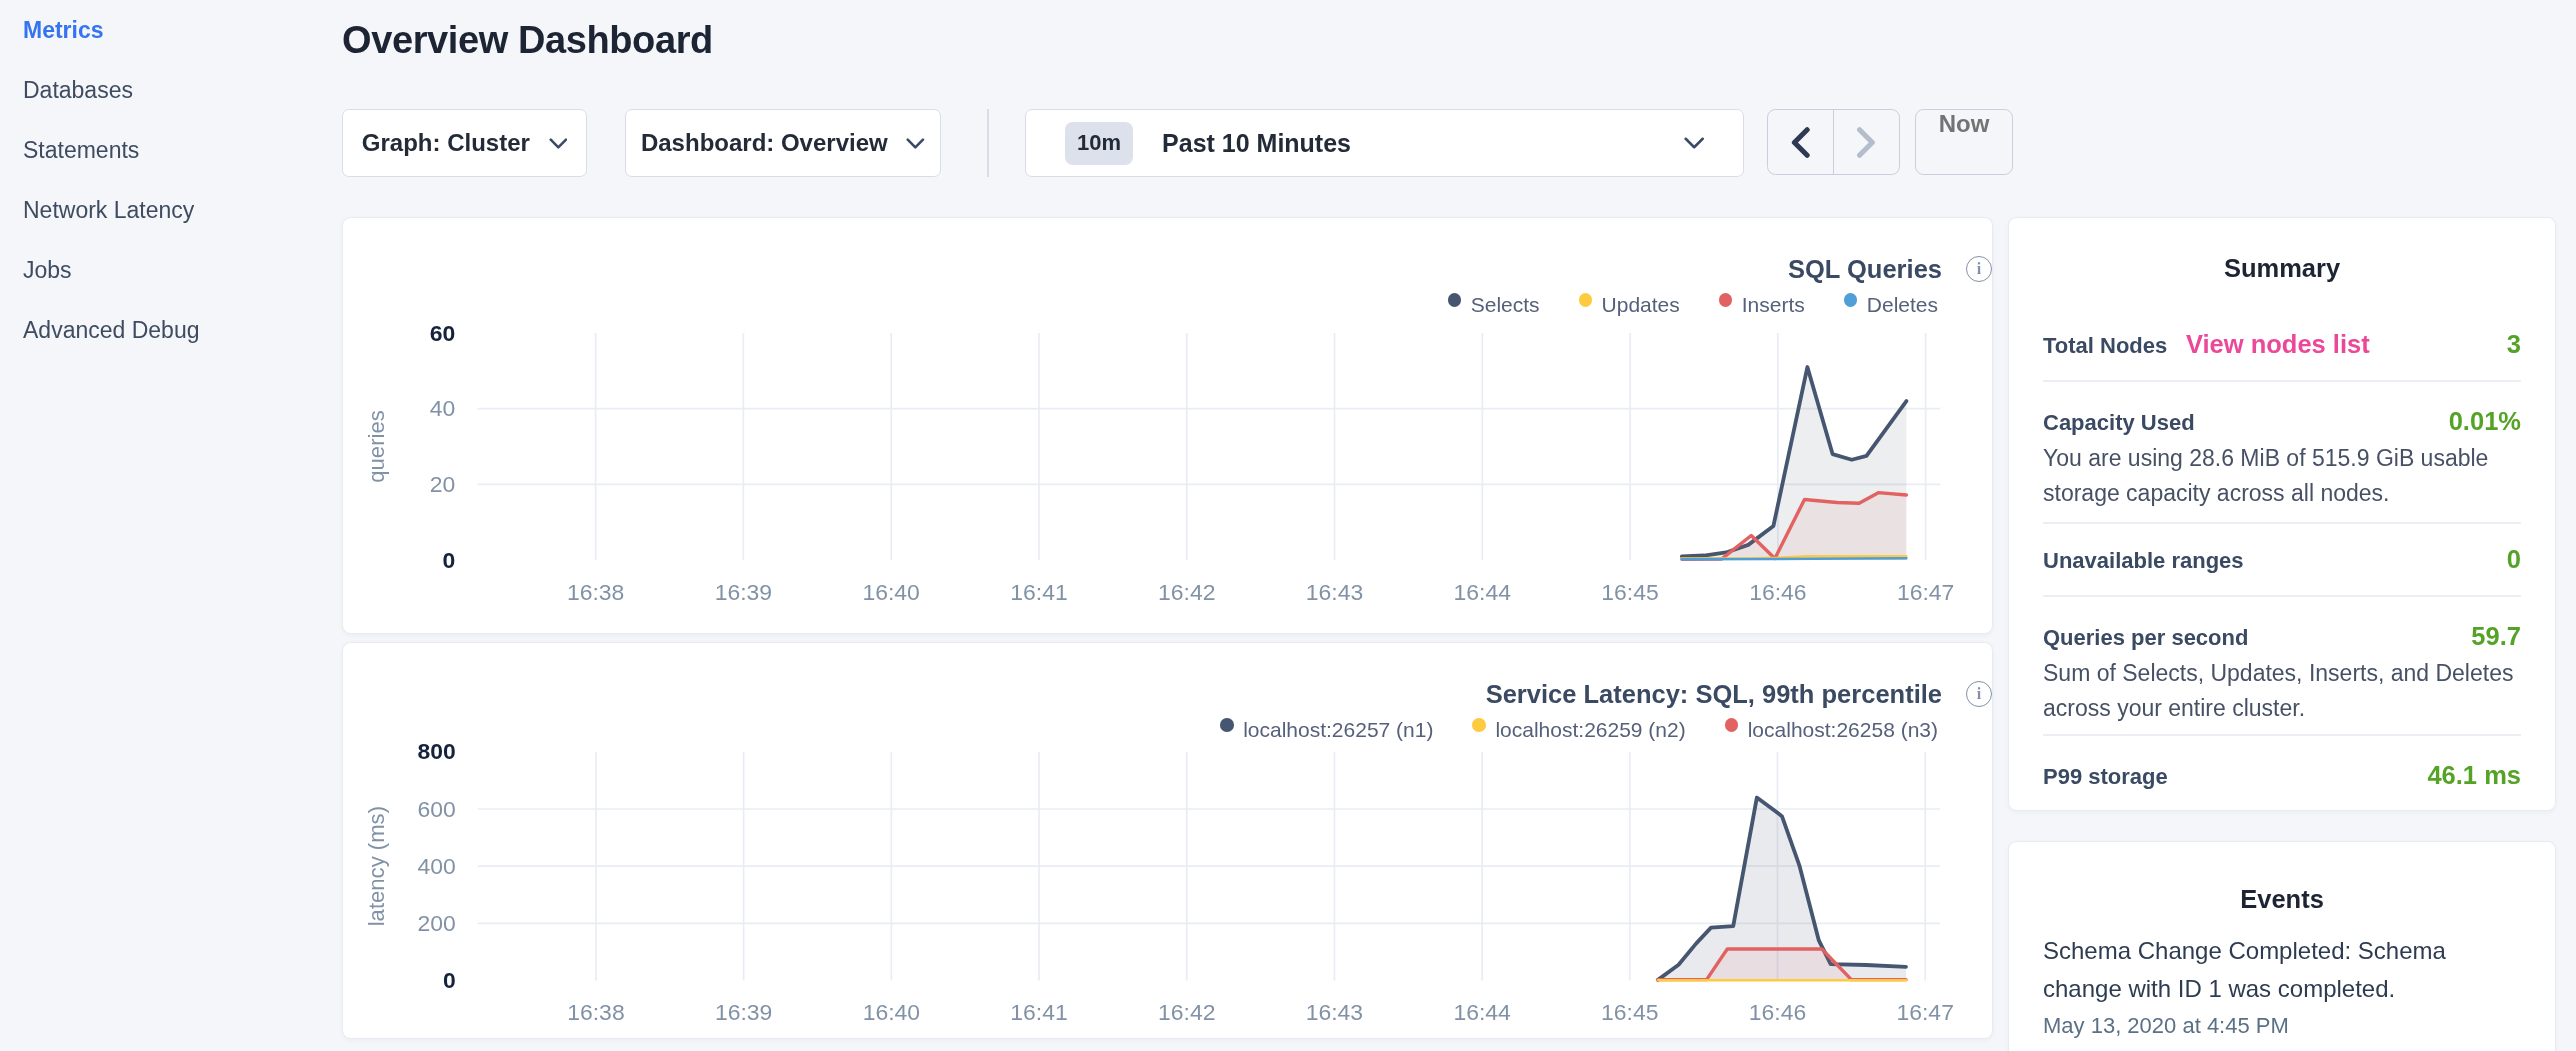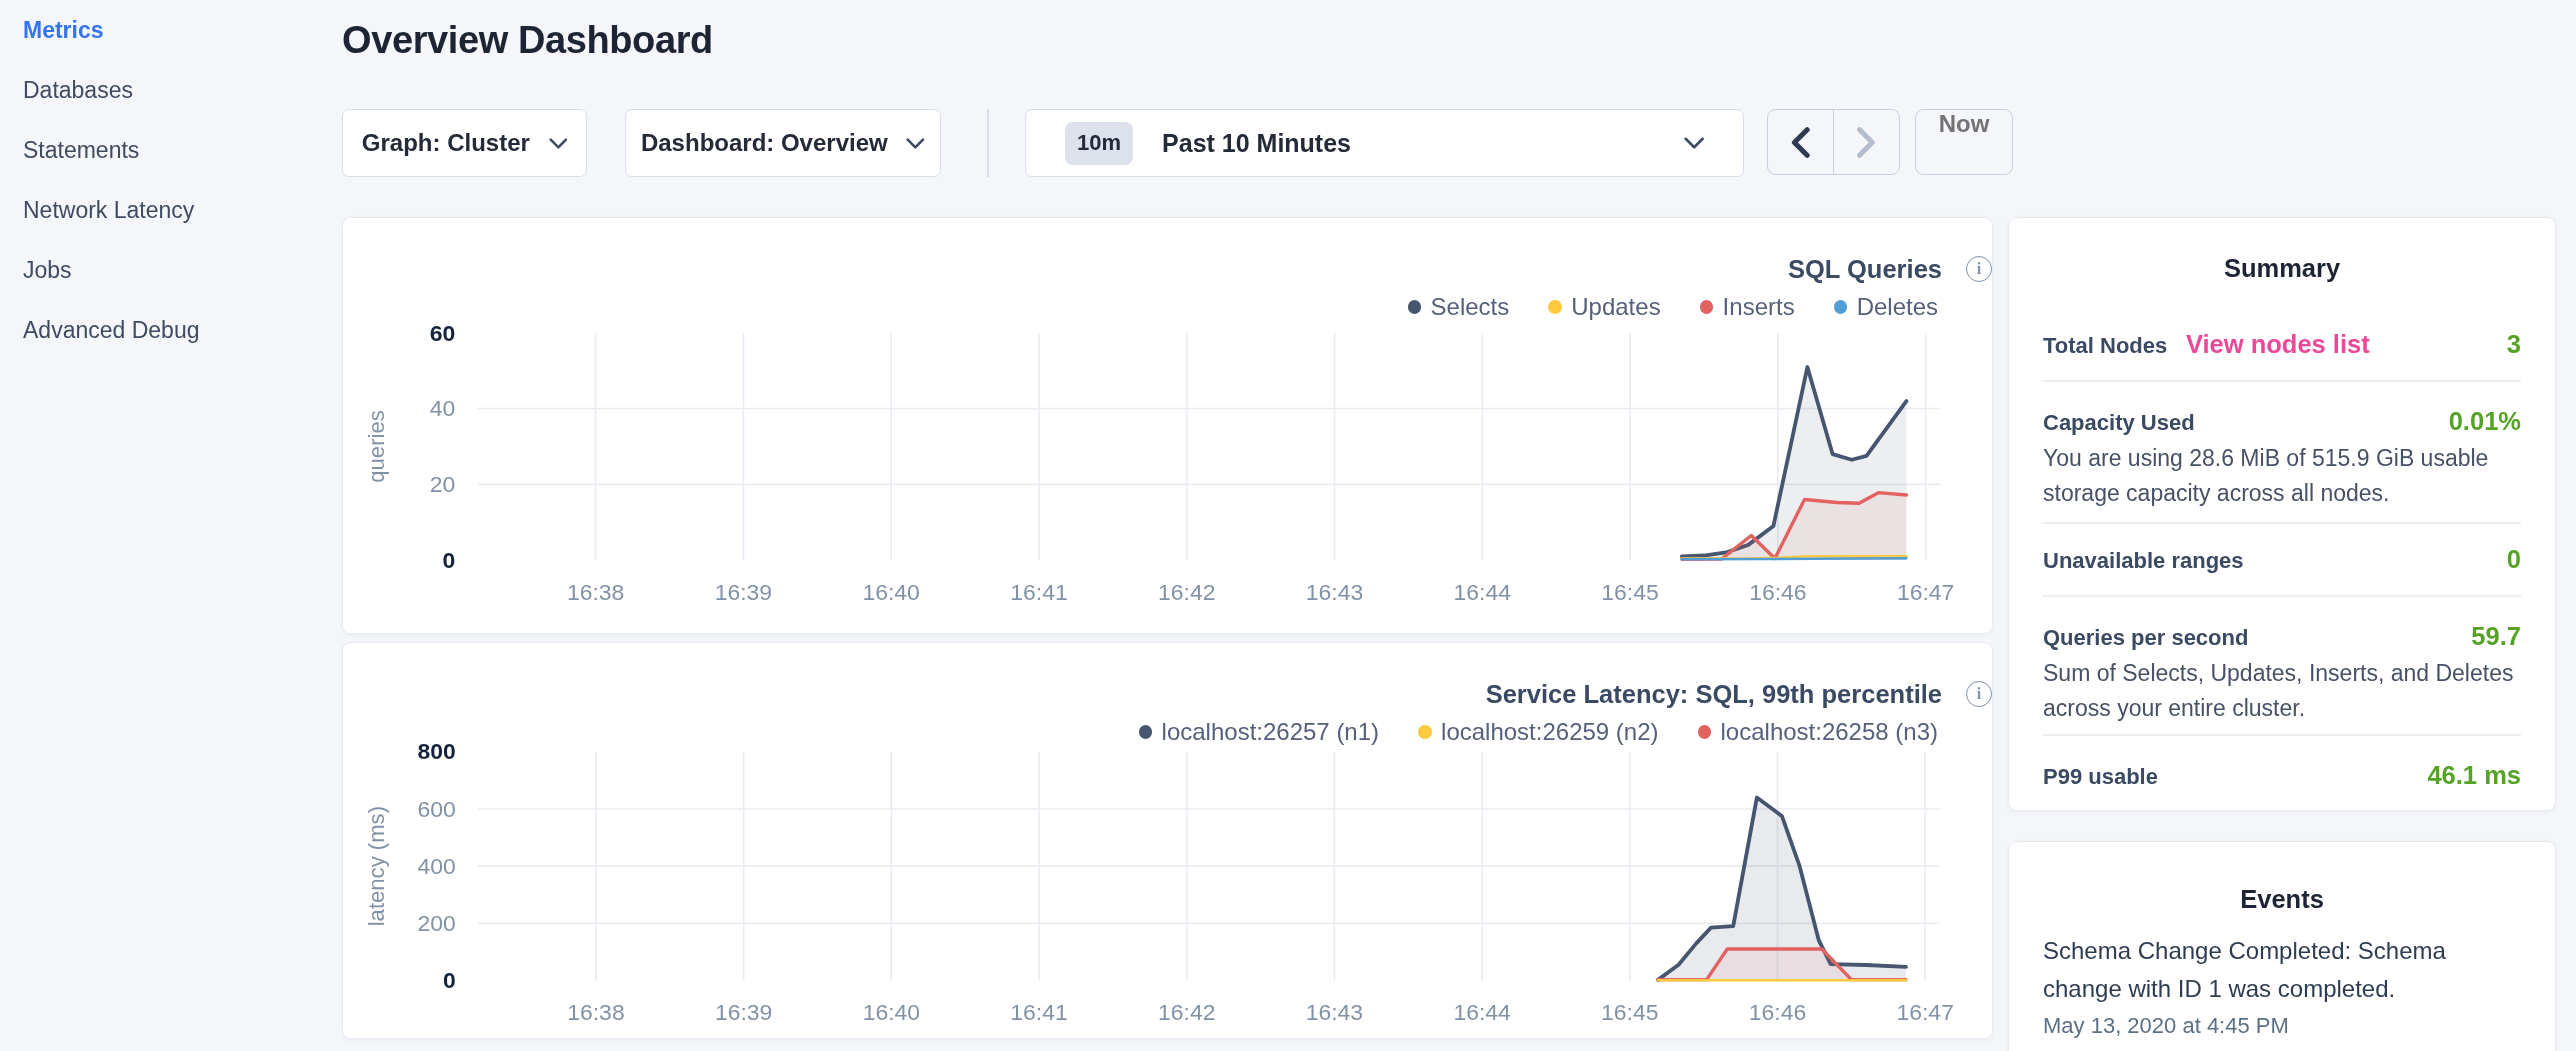--- a/index.html
+++ b/index.html
@@ -66,21 +66,21 @@
   }
   .chart-title { font-size:25.5px; font-weight:700; color:#3b4a63; }
   .info-icon {
     width:26px; height:26px; border:1.7px solid #8391a6; border-radius:50%;
     color:#8391a6; font-size:16px; font-weight:700; font-family:"Liberation Serif", serif;
     display:flex; align-items:center; justify-content:center; cursor:pointer;
   }
   .legend {
     position:absolute; right:54px; top:75px; display:flex; gap:39px; align-items:center;
   }
-  .legend-item { display:flex; align-items:center; gap:9.4px; font-size:24px; color:#55607a; }
+  .legend-item { display:flex; gap:9.4px; font-size:21px; color:#55607a; }
   .legend-dot { width:13.6px; height:13.6px; border-radius:50%; }
   .chart-svg { position:absolute; left:0; top:0; }
   
   .panel-title {
     position:absolute; left:0; right:0; text-align:center;
     font-size:25.5px; font-weight:700; color:#1d2433;
   }
   .srow { position:absolute; left:34px; right:34px; display:flex; justify-content:flex-start; align-items:baseline; }
   .srow .slabel { font-size:22px; font-weight:700; color:#3a4a63; }
   .srow .slink  { font-size:25.5px; font-weight:700; color:#ec4899; margin-left:18.7px; cursor:pointer; }
@@ -302,21 +302,21 @@
   <div class="sdiv" style="top:377px"></div>
 
   <div class="srow" style="top:404px">
     <span class="slabel">Queries per second</span>
     <span class="svalue">59.7</span>
   </div>
   <div class="ssub" style="top:438px">Sum of Selects, Updates, Inserts, and Deletes across your entire cluster.</div>
   <div class="sdiv" style="top:516px"></div>
 
   <div class="srow" style="top:543px">
-    <span class="slabel">P99 usable</span>
+    <span class="slabel">P99 storage</span>
     <span class="svalue">46.1 ms</span>
   </div>
 </aside>
 
 <aside class="card" id="events-card">
   <div class="panel-title" style="top:43px">Events</div>
   <div class="event-text">Schema Change Completed: Schema change with ID 1 was completed.</div>
   <div class="event-time">May 13, 2020 at 4:45 PM</div>
 </aside>
 

